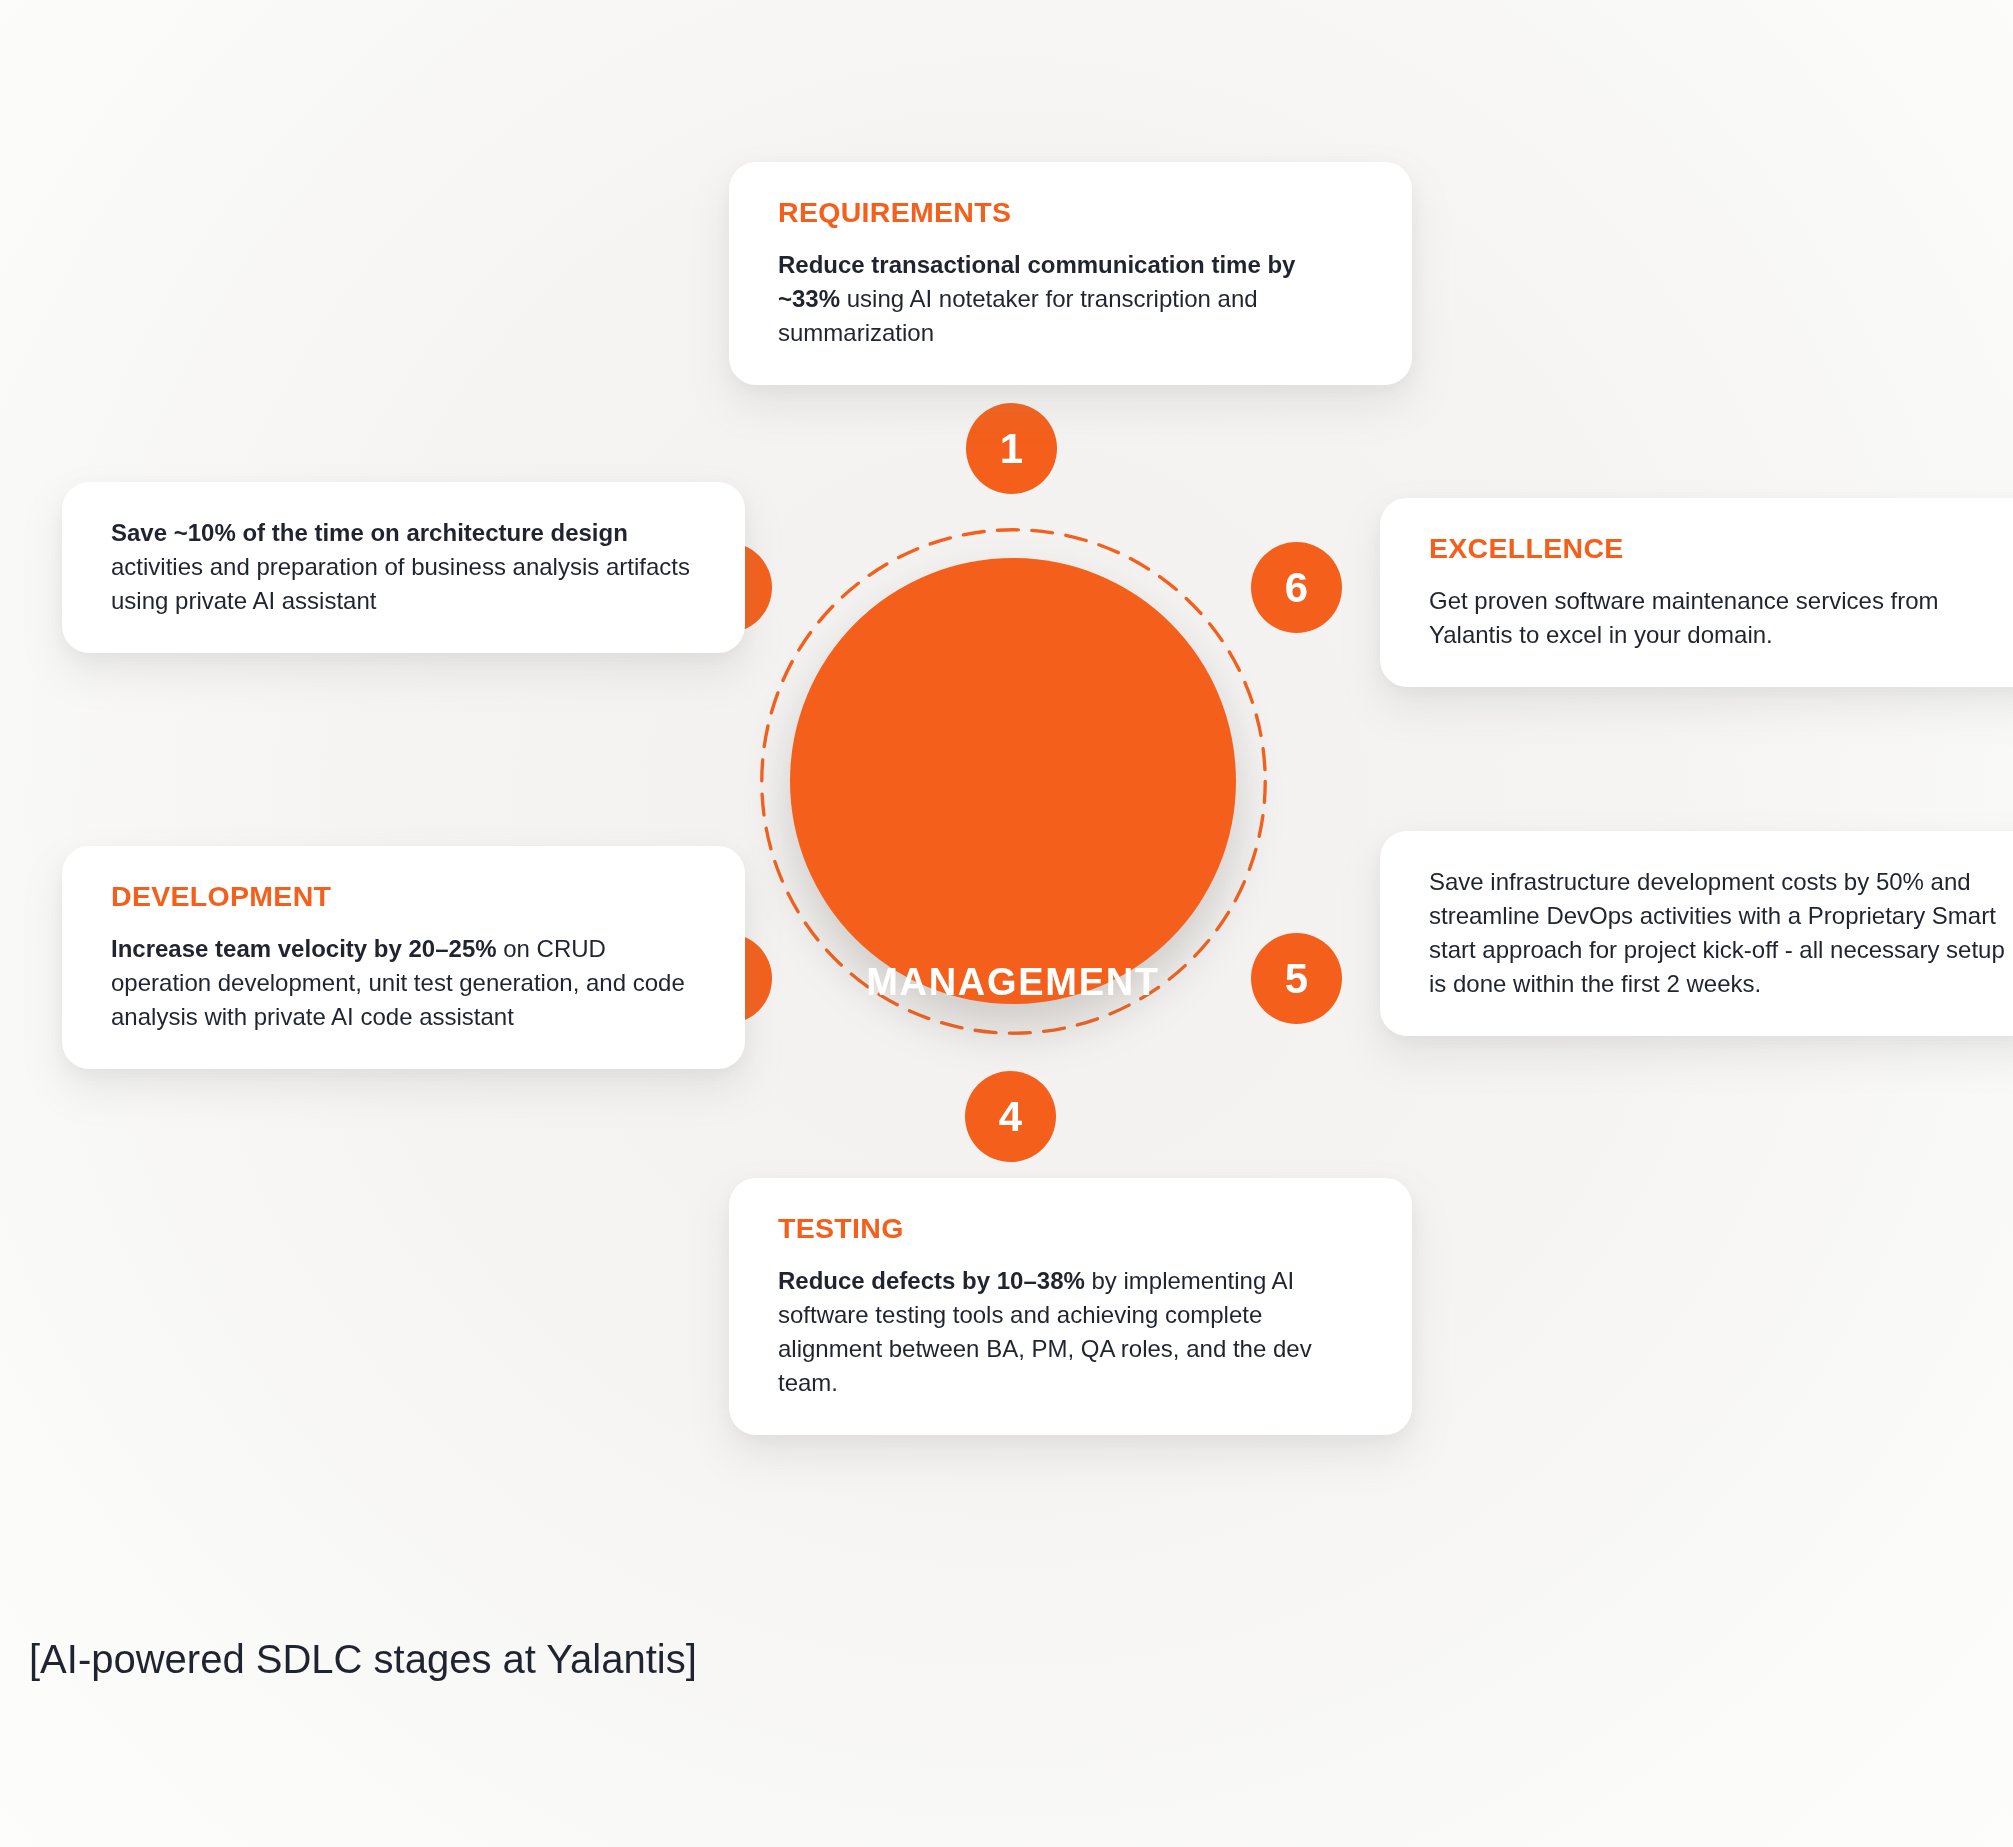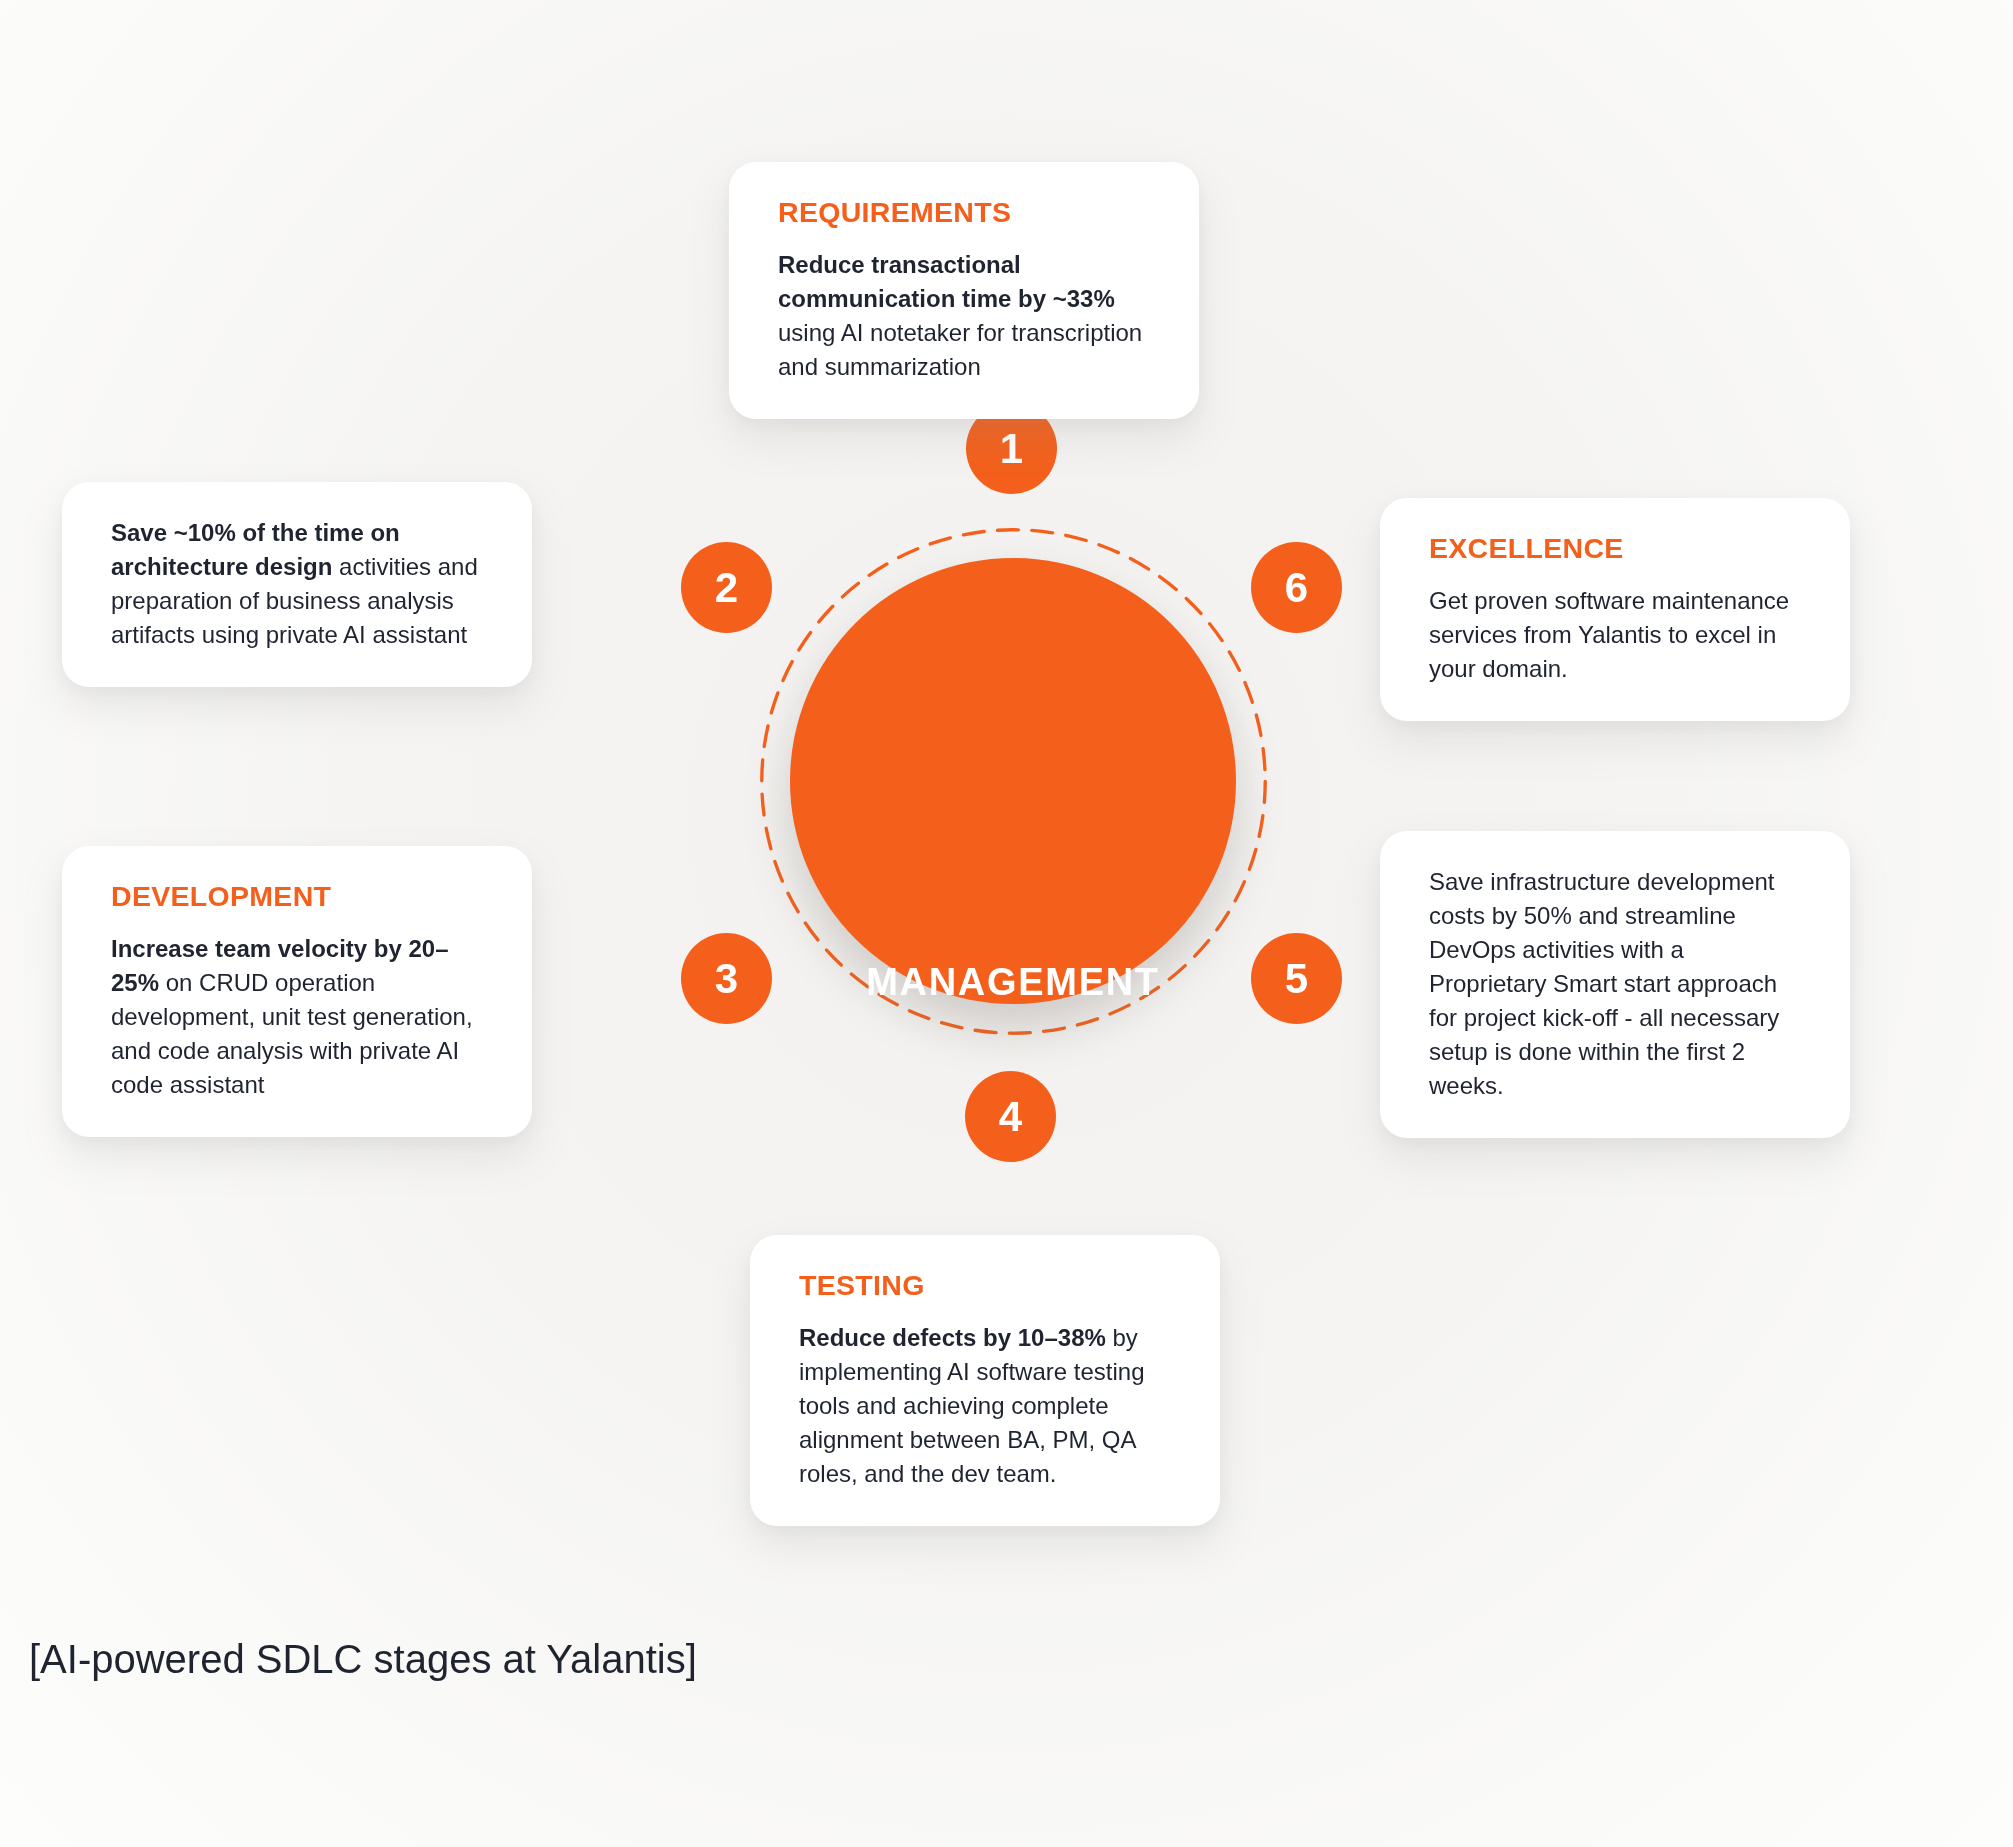--- a/index.html
+++ b/index.html
@@ -16,21 +16,21 @@
     position:relative;
     width:2014px;
     height:1848px;
     overflow:hidden;
     background:radial-gradient(ellipse at 50% 44%, #F2F1EF 0%, #F5F4F3 45%, #FAFAF9 78%, #FDFDFC 100%);
   }
   
   .card{
     position:absolute;
     box-sizing:border-box;
-    width:470px;
+    width:683px;
     background:#FFFFFF;
     border-radius:27px;
     padding:34px 49px 35px 49px;
     box-shadow:0 20px 40px rgba(145,140,135,0.16), 0 5px 13.4px rgba(145,140,135,0.08);
   }
   .card h3{
     margin:0 0 20px 0;
     font-size:28.5px;
     line-height:32px;
     font-weight:800;
@@ -40,21 +40,21 @@
   .card p{
     margin:0;
     font-size:24px;
     line-height:34px;
     color:var(--text);
   }
   .card p .lead{ font-weight:700;text-align:center; }
   .card-requirements { left:729px;  top:162px;  }
   .card-technical    { left:62px;   top:482px;  }
   .card-development  { left:62px;   top:846px;border-radius:27px; }
-  .card-testing      { left:729px;  top:1235px;margin-left:21px; }
+  .card-testing      { left:729px;  top:1178px; }
   .card-excellence   { left:1380px; top:498px;  }
   .card-devops       { left:1380px; top:831px;  }
   
   .ring{
     position:absolute;
     left:745px; top:513px;
     width:537px; height:537px;
   }
   .hub{
     position:absolute;

